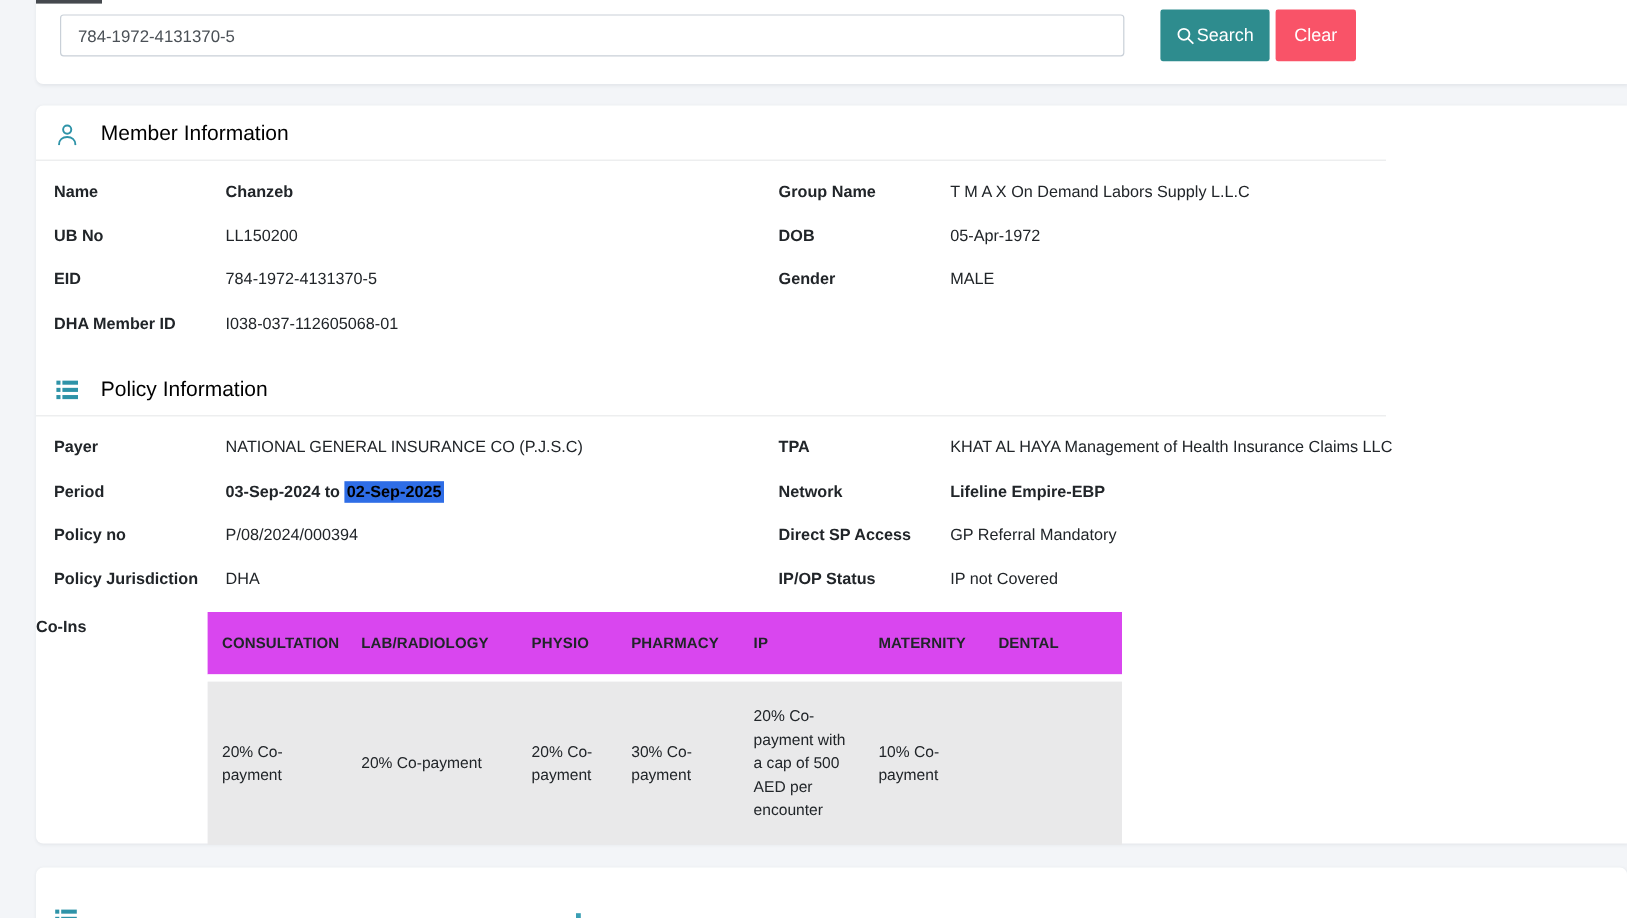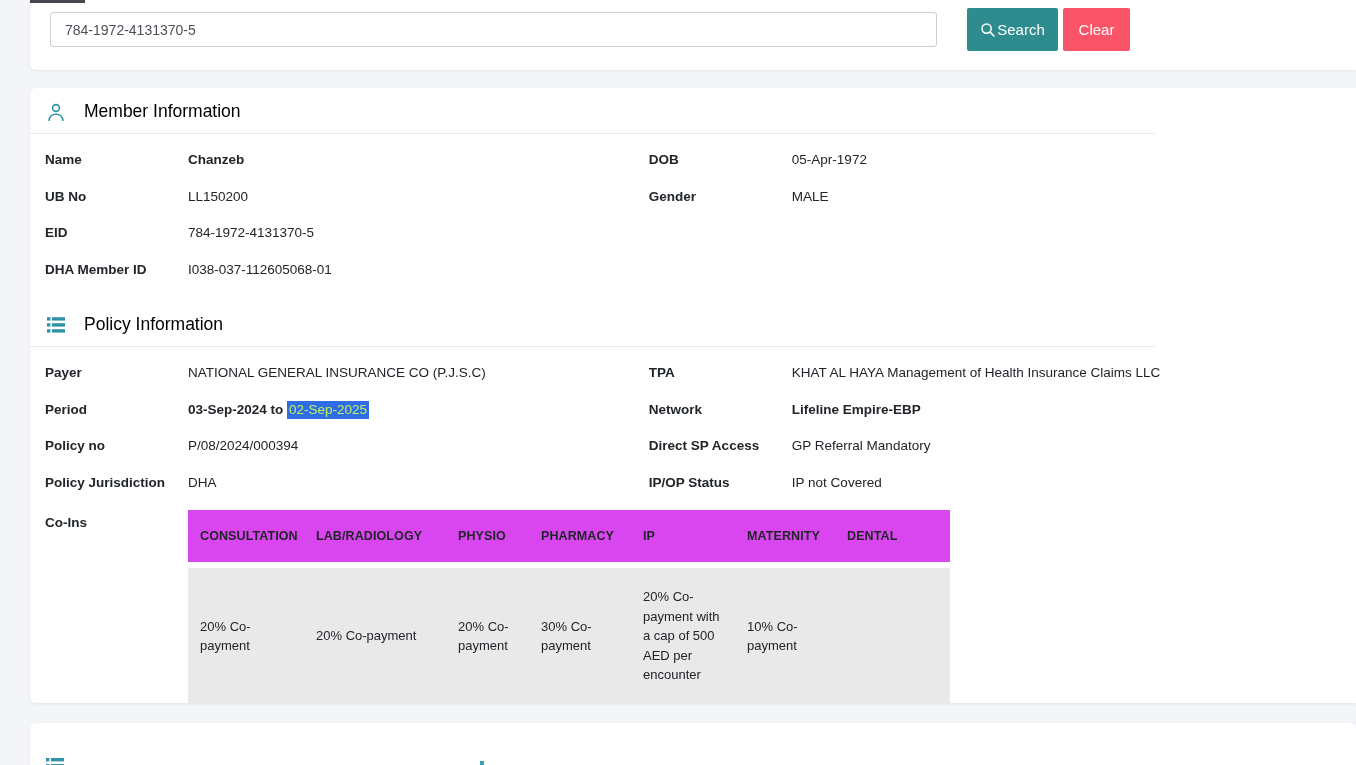--- a/index.html
+++ b/index.html
@@ -58,26 +58,26 @@
   .fields {
     display: flex; margin-top: 17px; gap: 44px;
   }
   .fcol-left  { width: 570px; margin-left: 15px; }
   .fcol-right { width: 720px; }
   .frow { display: flex; min-height: 36.5px; align-items: flex-start; }
   .flabel { width: 143px; font-weight: 700; font-size: 13.5px; flex: 0 0 auto; padding-top: 1px; }
   .fvalue { font-size: 13.5px; padding-top: 1px; }
   .fvalue.bold { font-weight: 700; }
   .hl {
-    background: #2e6de6; color: #bef264; font-weight: 400;
+    background: #2e6de6; color: #000000; font-weight: 700;
     padding: 1px 2px 2px 2px;
   }
 
   
-  .coins-row { display: flex; margin-left: 15px; margin-top: 0; }
+  .coins-row { display: flex; margin-top: 0; }
   .coins-label { width: 143px; font-weight: 700; font-size: 13.5px; padding-top: 5px; flex: 0 0 auto; }
   .coins-table { width: 762px; }
   .ct-head, .ct-body { display: flex; }
   .ct-head { background: #d946ef; height: 52px; }
   .ct-gap { height: 6px; background: #ffffff; }
   .ct-body { background: #e9e9ea; height: 136px; align-items: center; }
   .ct-hcell {
     font-size: 12.5px; font-weight: 700; white-space: nowrap;
     display: flex; align-items: center; padding: 0 12px;
     letter-spacing: 0.1px;
@@ -141,20 +141,24 @@
         <span class="flabel">EID</span>
         <span class="fvalue">784-1972-4131370-5</span>
       </div>
       <div class="frow">
         <span class="flabel">DHA Member ID</span>
         <span class="fvalue">I038-037-112605068-01</span>
       </div>
     </div>
     <div class="fcol-right">
       <div class="frow">
+        <span class="flabel">Group Name</span>
+        <span class="fvalue">T M A X On Demand Labors Supply L.L.C</span>
+      </div>
+      <div class="frow">
         <span class="flabel">DOB</span>
         <span class="fvalue">05-Apr-1972</span>
       </div>
       <div class="frow">
         <span class="flabel">Gender</span>
         <span class="fvalue">MALE</span>
       </div>
     </div>
   </div>
 

